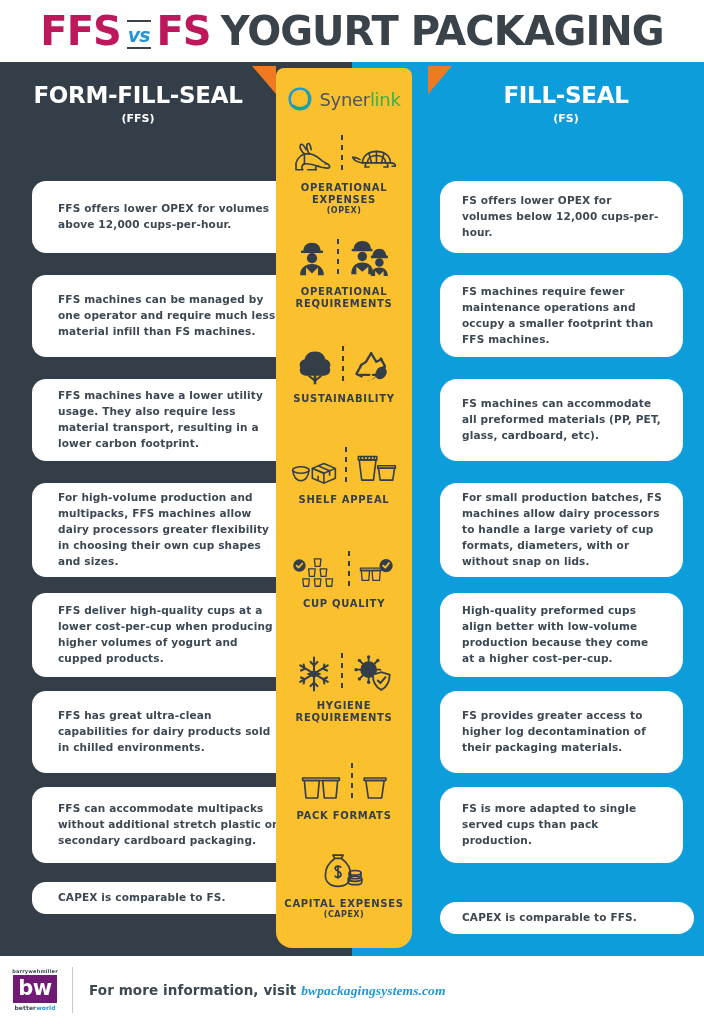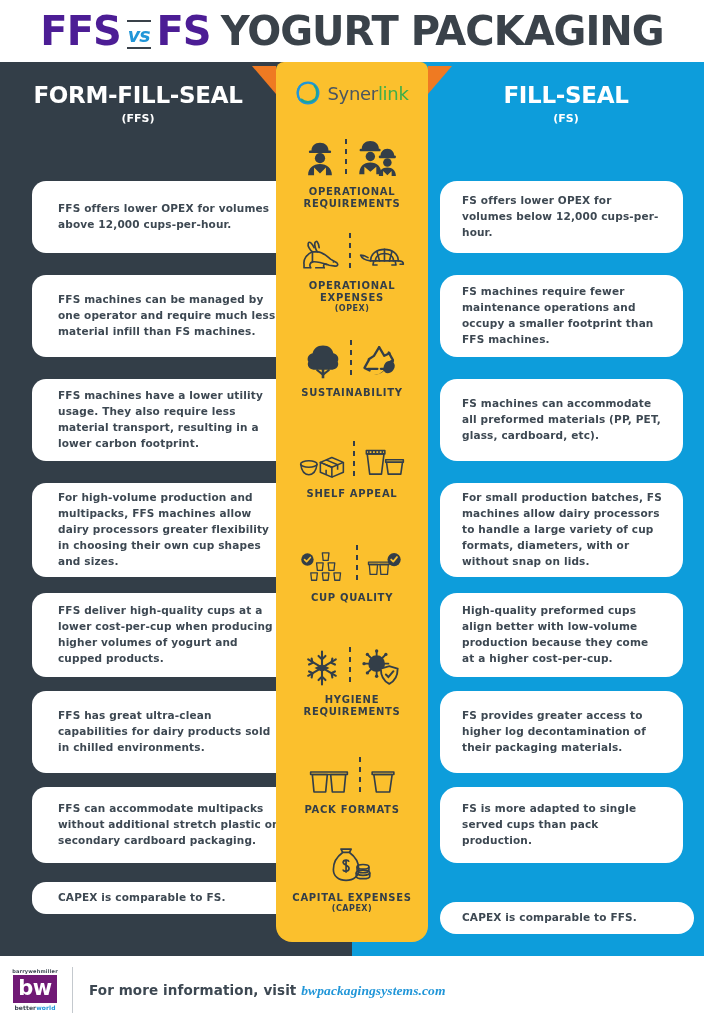--- a/index.html
+++ b/index.html
@@ -18,21 +18,21 @@
   }
   .title {
     font-family: "DejaVu Sans", sans-serif;
     font-weight: 700;
     font-size: 40px;
     letter-spacing: -1px;
     color: #3a424a;
     white-space: nowrap;
     display: flex; align-items: baseline; gap: 0px;
   }
-  .title .blue { color: #4c1d95; }
+  .title .blue { color: #be185d; }
   .title .vs {
     color: #2196d8;
     font-size: 19px;
     font-style: italic;
     font-weight: 700;
     padding: 0 7px;
     position: relative;
     top: -3px;
   }
   .title .vs::before, .title .vs::after {
@@ -66,22 +66,22 @@
     width: 24px; height: 28px;
     background: #ef7a22;
     z-index: 2;
   }
   .ribbon-tail.left  { left: 252px; clip-path: polygon(0 0, 100% 0, 100% 100%); }
   .ribbon-tail.right { left: 428px; clip-path: polygon(0 0, 100% 0, 0 100%); }
 
   
   .center-col {
     position: absolute;
-    left: 276px; top: 0;
-    width: 152px; height: 880px;
+    left: 276px; top: 6px;
+    width: 136px; height: 880px;
     background: #fbc02d;
     border-radius: 8px 8px 16px 16px;
     z-index: 3;
     display: flex; flex-direction: column; align-items: center;
   }
   .logo-row {
     height: 56px;
     display: flex; align-items: center; gap: 6px;
     padding-top: 6px;
   }
@@ -238,44 +238,20 @@
           <path d="M8 9 C3 15 3 25 8 31" fill="none" stroke="#2196d8" stroke-width="3.2" stroke-linecap="round"></path>
           <path d="M10 30 C14 35 26 35 30 30" fill="none" stroke="#1aa39a" stroke-width="3.2" stroke-linecap="round"></path>
           <path d="M30 9 C35 14 35 24 31 30" fill="none" stroke="#1aa39a" stroke-width="3.2" stroke-linecap="round"></path>
         </svg>
       </span>
       <span class="logo-text">
         <span class="a">Syner</span><span class="b">link</span>
       </span>
     </div>
 
-    <div class="icon-block" style="height:104px;">
-      <div class="icon-pair">
-        <span>
-          <svg width="34" height="40" viewBox="0 0 40 46" fill="#333e48">
-            <path d="M20 4 C14 4 10 8 10 13 L8 13 C6.5 13 6.5 16 8 16 L32 16 C33.5 16 33.5 13 32 13 L30 13 C30 8 26 4 20 4 Z"></path>
-            <circle cx="20" cy="22" r="6"></circle>
-            <path d="M20 29 C12 29 6 34 6 42 L13 42 L13 33 L20 40 L27 33 L27 42 L34 42 C34 34 28 29 20 29 Z"></path>
-          </svg>
-        </span>
-        <span class="dash-div"></span>
-        <span>
-          <svg width="46" height="40" viewBox="0 0 54 46" fill="#333e48">
-            <path d="M18 2 C12 2 8 6 8 11 L6.5 11 C5 11 5 14 6.5 14 L29 14 C30.5 14 30.5 11 29 11 L28 11 C28 6 24 2 18 2 Z"></path>
-            <circle cx="18" cy="20" r="5.5"></circle>
-            <path d="M18 27 C10 27 5 32 5 41 L11 41 L11 32 L18 38 L25 32 L25 41 L31 41 C31 32 26 27 18 27 Z"></path>
-            <path d="M38 11 C33 11 30 15 30 19 L29 19 C27.5 19 27.5 22 29 22 L47 22 C48.5 22 48.5 19 47 19 L46 19 C46 15 43 11 38 11 Z"></path>
-            <circle cx="38" cy="27" r="5"></circle>
-            <path d="M38 33 C32 33 28 37 28 43 L33 43 L33 37 L38 42 L43 37 L43 43 L48 43 C48 37 44 33 38 33 Z"></path>
-          </svg>
-        </span>
-      </div>
-      <div class="icon-caption">OPERATIONAL REQUIREMENTS</div>
-    </div>
-
     <div class="icon-block" style="height:94px;">
       <div class="icon-pair">
         <span>
           <svg width="42" height="34" viewBox="0 0 50 40" fill="none" stroke="#333e48" stroke-width="2" stroke-linecap="round" stroke-linejoin="round">
             <path d="M18 10 C15 4 12 2 11 5 C10 8 13 13 16 15"></path>
             <path d="M24 10 C23 3 21 1 19 4 C18 7 20 13 22 15"></path>
             <path d="M16 15 C9 18 5 24 6 30 L6 34 M6 34 L14 34 M14 34 C12 31 13 28 16 27"></path>
             <path d="M16 27 C22 26 30 29 36 31 L43 32 C46 32 47 30 45 28 L38 24 C33 20 28 15 22 15 C19 15 17 15 16 15Z"></path>
             <path d="M20 34 L30 34 M30 34 C28 31 30 29 33 30"></path>
             <circle cx="41" cy="27" r="1" fill="#333e48" stroke="none"></circle>
@@ -289,20 +265,44 @@
             <path d="M31 12 L31 26 M22 15 L25 26 M40 15 L37 26"></path>
             <path d="M14 26 C8 25 3 22 2 19 C5 19 8 20 11 22"></path>
             <path d="M48 26 C52 26 54 28 54 30 L50 30"></path>
             <path d="M18 26 L17 31 L22 31 M44 26 L45 31 L40 31"></path>
             <circle cx="5" cy="20" r="1" fill="#333e48" stroke="none"></circle>
           </svg>
         </span>
       </div>
       <div class="icon-caption">OPERATIONAL EXPENSES</div>
       <div class="icon-subcaption">(OPEX)</div>
+    </div>
+
+    <div class="icon-block" style="height:104px;">
+      <div class="icon-pair">
+        <span>
+          <svg width="34" height="40" viewBox="0 0 40 46" fill="#333e48">
+            <path d="M20 4 C14 4 10 8 10 13 L8 13 C6.5 13 6.5 16 8 16 L32 16 C33.5 16 33.5 13 32 13 L30 13 C30 8 26 4 20 4 Z"></path>
+            <circle cx="20" cy="22" r="6"></circle>
+            <path d="M20 29 C12 29 6 34 6 42 L13 42 L13 33 L20 40 L27 33 L27 42 L34 42 C34 34 28 29 20 29 Z"></path>
+          </svg>
+        </span>
+        <span class="dash-div"></span>
+        <span>
+          <svg width="46" height="40" viewBox="0 0 54 46" fill="#333e48">
+            <path d="M18 2 C12 2 8 6 8 11 L6.5 11 C5 11 5 14 6.5 14 L29 14 C30.5 14 30.5 11 29 11 L28 11 C28 6 24 2 18 2 Z"></path>
+            <circle cx="18" cy="20" r="5.5"></circle>
+            <path d="M18 27 C10 27 5 32 5 41 L11 41 L11 32 L18 38 L25 32 L25 41 L31 41 C31 32 26 27 18 27 Z"></path>
+            <path d="M38 11 C33 11 30 15 30 19 L29 19 C27.5 19 27.5 22 29 22 L47 22 C48.5 22 48.5 19 47 19 L46 19 C46 15 43 11 38 11 Z"></path>
+            <circle cx="38" cy="27" r="5"></circle>
+            <path d="M38 33 C32 33 28 37 28 43 L33 43 L33 37 L38 42 L43 37 L43 43 L48 43 C48 37 44 33 38 33 Z"></path>
+          </svg>
+        </span>
+      </div>
+      <div class="icon-caption">OPERATIONAL REQUIREMENTS</div>
     </div>
 
     <div class="icon-block" style="height:98px;">
       <div class="icon-pair">
         <span>
           <svg width="38" height="38" viewBox="0 0 44 44" fill="#333e48">
             <path d="M22 4 C15 4 11 8 10 13 C5 14 3 19 5 23 C3 27 6 32 11 32 L33 32 C38 32 41 27 39 23 C41 19 39 14 34 13 C33 8 29 4 22 4 Z"></path>
             <path d="M20.5 30 L20.5 42 L23.5 42 L23.5 30 Z"></path>
             <path d="M21.5 36 L15 31 L14 33 L21.5 39 Z"></path>
             <path d="M22.5 36 L29 31 L30 33 L22.5 39 Z"></path>

